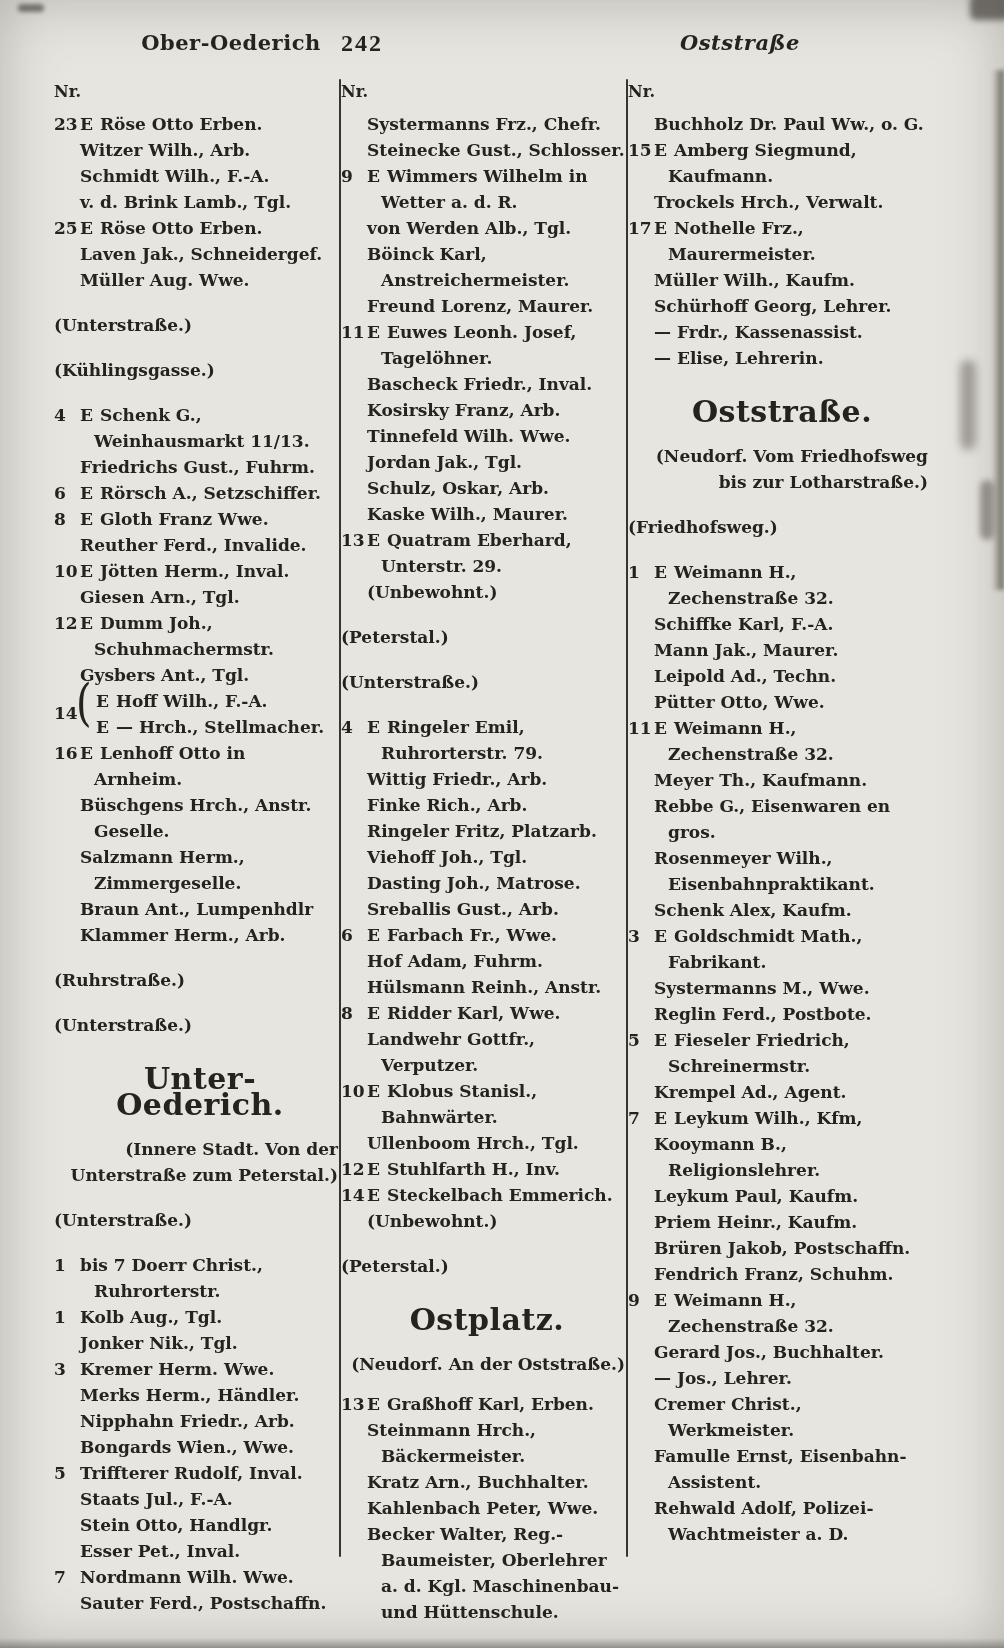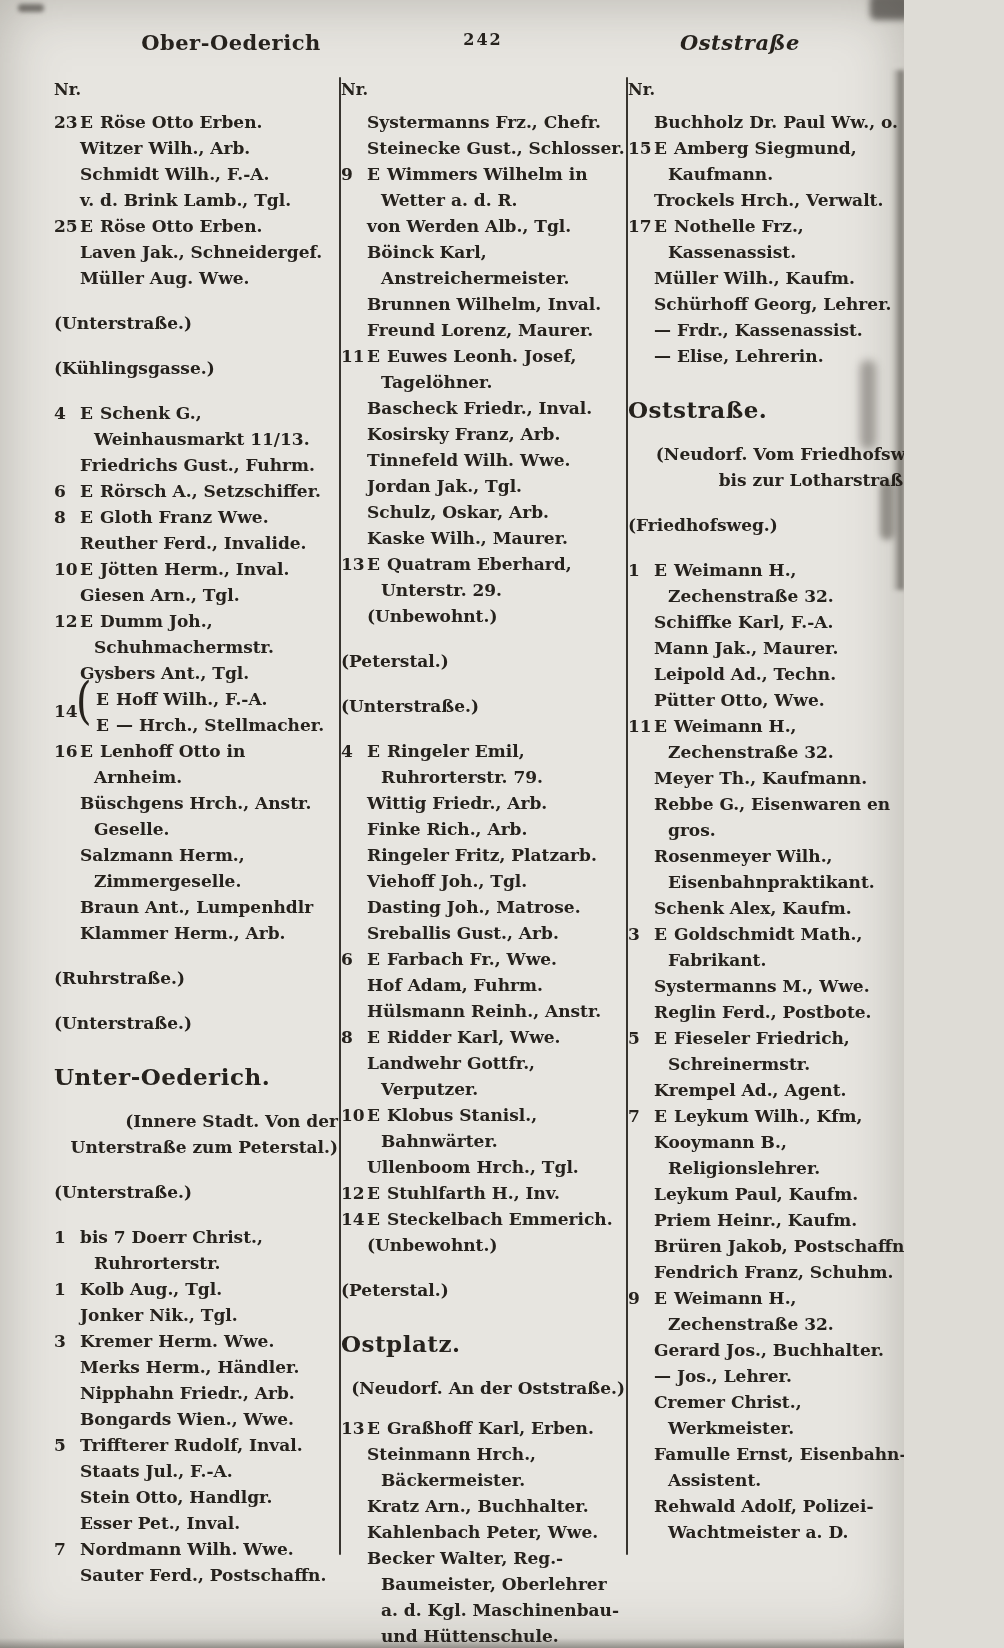--- a/index.html
+++ b/index.html
@@ -2,21 +2,21 @@
 <html><head>
 <meta charset="utf-8">
 <style>
   html,body{margin:0;padding:0;}
   body{
     width:1004px;height:1648px;
     background:#dedcd6;
     font-family:"DejaVu Serif","Liberation Serif",serif;
   }
   .page{
-    position:relative;width:904px;height:1648px;overflow:hidden;
+    position:relative;width:1004px;height:1648px;overflow:hidden;
     background:#e7e5e0;
     box-shadow:inset 0 0 60px rgba(90,85,75,.35);
     color:#26221d;
   }
   
   .art{position:absolute;pointer-events:none;}
   .art-right-strip{right:0;top:70px;width:12px;height:520px;
     background:linear-gradient(to left, rgba(35,30,25,.6), rgba(35,30,25,0));filter:blur(2px);}
   .art-right-blob1{right:28px;top:360px;width:16px;height:90px;background:rgba(40,34,28,.35);border-radius:8px;filter:blur(4px);}
   .art-right-blob2{right:10px;top:480px;width:14px;height:60px;background:rgba(40,34,28,.4);border-radius:7px;filter:blur(3px);}
@@ -24,21 +24,21 @@
   .art-topleft{left:18px;top:4px;width:26px;height:8px;background:rgba(30,26,22,.5);border-radius:4px;filter:blur(2px);}
   .art-bottom{left:0;bottom:0;width:100%;height:10px;background:linear-gradient(to top, rgba(35,30,25,.35), rgba(35,30,25,0));}
 
   .header{
     display:grid;
     grid-template-columns:284px 3px 284px 3px 300px;
     padding:30px 0 0 54px;
     font-weight:700;font-size:21px;letter-spacing:.5px;
   }
   .head-left{text-align:center;padding-left:70px;}
-  .head-center{grid-column:3;text-align:center;font-size:16px;letter-spacing:2px;}
+  .head-center{grid-column:3;font-size:24px;letter-spacing:2px;font-family:Liberation Serif, serif;}
   .head-right{grid-column:5;text-align:left;padding-left:52px;font-style:italic;}
 
   .columns{
     display:grid;
     grid-template-columns:284px 3px 284px 3px 300px;
     padding:22px 0 0 54px;
     font-size:17px;line-height:26px;font-weight:700;
   }
   .rule{width:2px;height:1478px;margin:0 auto;background:#38342f;border-radius:1px;}
   .col{min-width:0;}
@@ -47,21 +47,21 @@
 
   .entry{position:relative;padding-left:40px;text-indent:-14px;}
   .entry .num{position:absolute;left:0;top:0;width:22px;text-indent:0;}
   .etag{margin-right:7px;}
   .braced{position:relative;padding-left:42px;}
   .braced .num{position:absolute;left:0;top:12px;width:22px;text-align:right;}
   .brace{position:absolute;left:22px;top:-2px;font-size:40px;font-weight:400;transform:scaleY(1.25);transform-origin:top;}
   .bline .etag{margin-right:7px;}
 
   .section{text-align:left;margin:19px 0;}
-  .title{text-align:left;font-size:23px;margin:28px 0 18px 0;letter-spacing:.5px;}
+  .title{text-align:center;font-size:30px;margin:28px 0 18px 8px;letter-spacing:.5px;}
   .note{text-align:right;margin:4px 0 14px 0;}
 </style>
 </head>
 <body>
 
 <div class="page">
 
   <div class="art art-corner"></div>
   <div class="art art-topleft"></div>
   <div class="art art-right-strip"></div>
@@ -129,21 +129,20 @@
         <div class="entry"><span class="txt">Sauter Ferd., Postschaffn.</span></div>
       </div>
     <div class="rule"></div>
     <div class="col" id="col-1">
         <div class="nrlabel">Nr.</div>
         <div class="entry"><span class="txt">Systermanns Frz., Chefr.</span></div>
         <div class="entry"><span class="txt">Steinecke Gust., Schlosser.</span></div>
         <div class="entry"><span class="num">9</span><span class="etag">E</span><span class="txt">Wimmers Wilhelm in Wetter a. d. R.</span></div>
         <div class="entry"><span class="txt">von Werden Alb., Tgl.</span></div>
         <div class="entry"><span class="txt">Böinck Karl, Anstreichermeister.</span></div>
-        <div class="entry"><span class="txt">Brunnen Wilhelm, Inval.</span></div>
         <div class="entry"><span class="txt">Freund Lorenz, Maurer.</span></div>
         <div class="entry"><span class="num">11</span><span class="etag">E</span><span class="txt">Euwes Leonh. Josef, Tagelöhner.</span></div>
         <div class="entry"><span class="txt">Bascheck Friedr., Inval.</span></div>
         <div class="entry"><span class="txt">Kosirsky Franz, Arb.</span></div>
         <div class="entry"><span class="txt">Tinnefeld Wilh. Wwe.</span></div>
         <div class="entry"><span class="txt">Jordan Jak., Tgl.</span></div>
         <div class="entry"><span class="txt">Schulz, Oskar, Arb.</span></div>
         <div class="entry"><span class="txt">Kaske Wilh., Maurer.</span></div>
         <div class="entry"><span class="num">13</span><span class="etag">E</span><span class="txt">Quatram Eberhard, Unterstr. 29.</span></div>
         <div class="entry"><span class="txt">(Unbewohnt.)</span></div>
@@ -174,21 +173,21 @@
         <div class="entry"><span class="txt">Kratz Arn., Buchhalter.</span></div>
         <div class="entry"><span class="txt">Kahlenbach Peter, Wwe.</span></div>
         <div class="entry"><span class="txt">Becker Walter, Reg.-Baumeister, Oberlehrer a. d. Kgl. Maschinenbau- und Hüttenschule.</span></div>
       </div>
     <div class="rule"></div>
     <div class="col" id="col-2">
         <div class="nrlabel">Nr.</div>
         <div class="entry"><span class="txt">Buchholz Dr. Paul Ww., o. G.</span></div>
         <div class="entry"><span class="num">15</span><span class="etag">E</span><span class="txt">Amberg Siegmund, Kaufmann.</span></div>
         <div class="entry"><span class="txt">Trockels Hrch., Verwalt.</span></div>
-        <div class="entry"><span class="num">17</span><span class="etag">E</span><span class="txt">Nothelle Frz., Kassenassist.</span></div>
+        <div class="entry"><span class="num">17</span><span class="etag">E</span><span class="txt">Nothelle Frz., Maurermeister.</span></div>
         <div class="entry"><span class="txt">Müller Wilh., Kaufm.</span></div>
         <div class="entry"><span class="txt">Schürhoff Georg, Lehrer.</span></div>
         <div class="entry"><span class="txt">— Frdr., Kassenassist.</span></div>
         <div class="entry"><span class="txt">— Elise, Lehrerin.</span></div>
         <div class="title">Oststraße.</div>
         <div class="note">(Neudorf.  Vom Friedhofsweg bis zur Lotharstraße.)</div>
         <div class="section">(Friedhofsweg.)</div>
         <div class="entry"><span class="num">1</span><span class="etag">E</span><span class="txt">Weimann H., Zechenstraße 32.</span></div>
         <div class="entry"><span class="txt">Schiffke Karl, F.-A.</span></div>
         <div class="entry"><span class="txt">Mann Jak., Maurer.</span></div>

